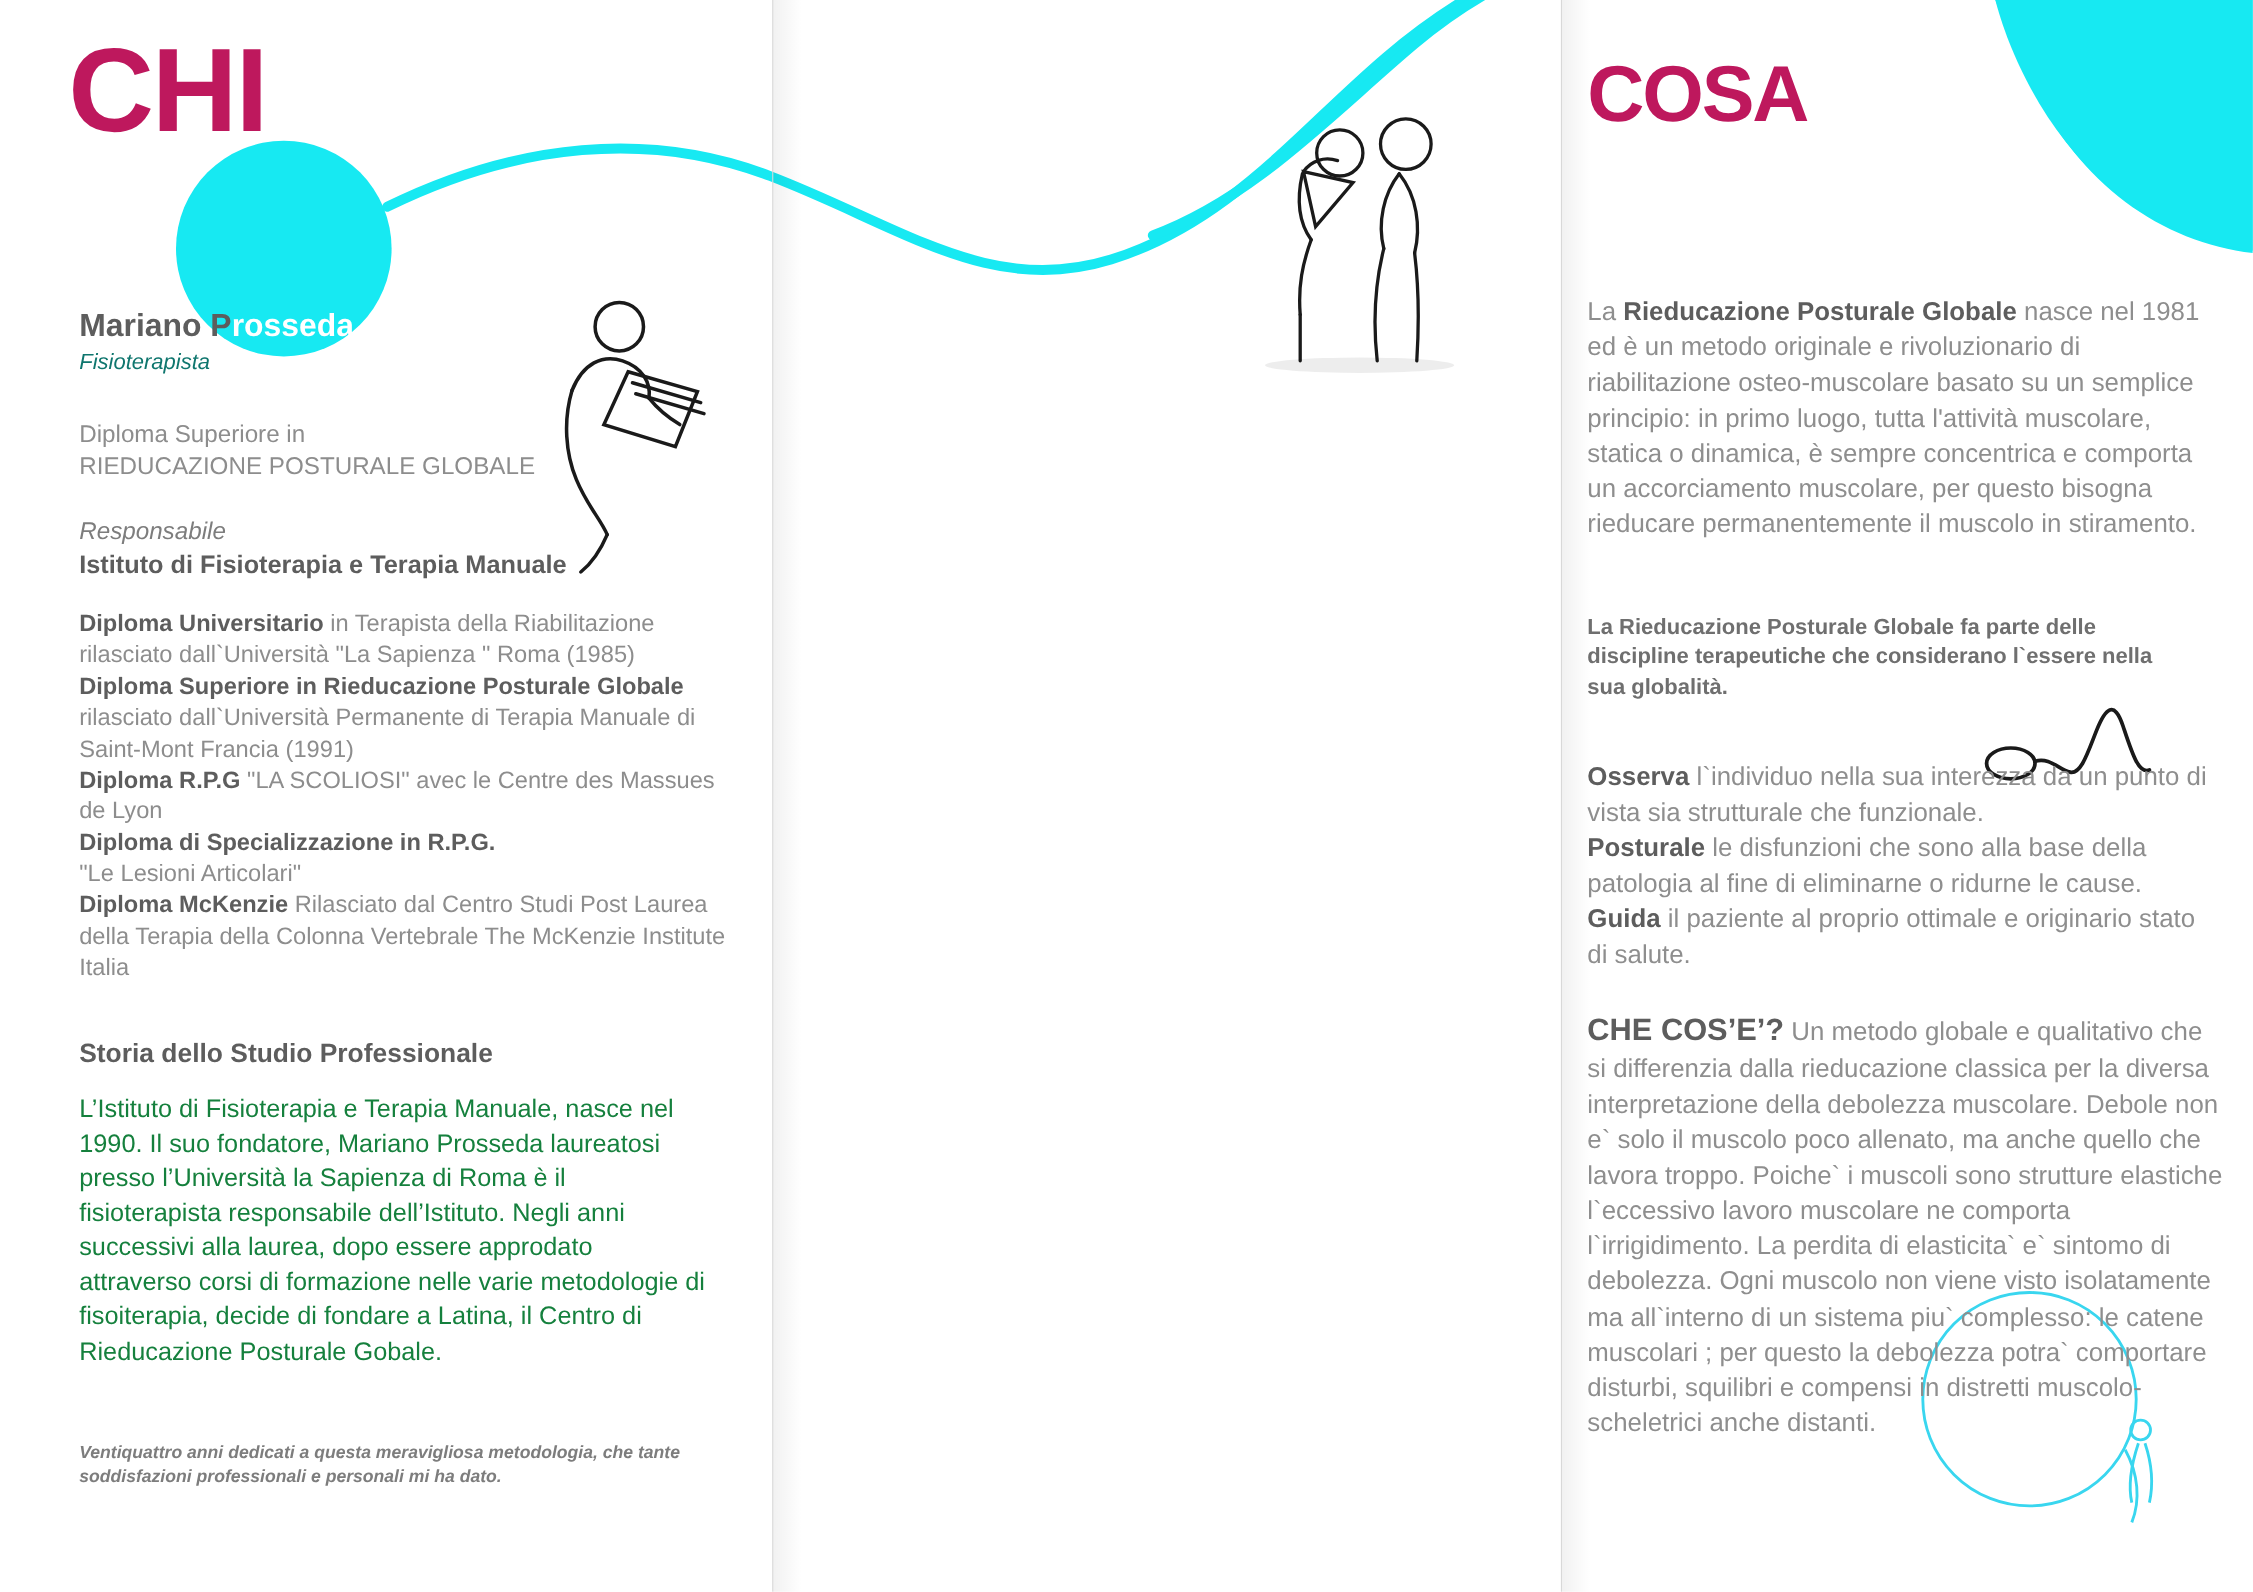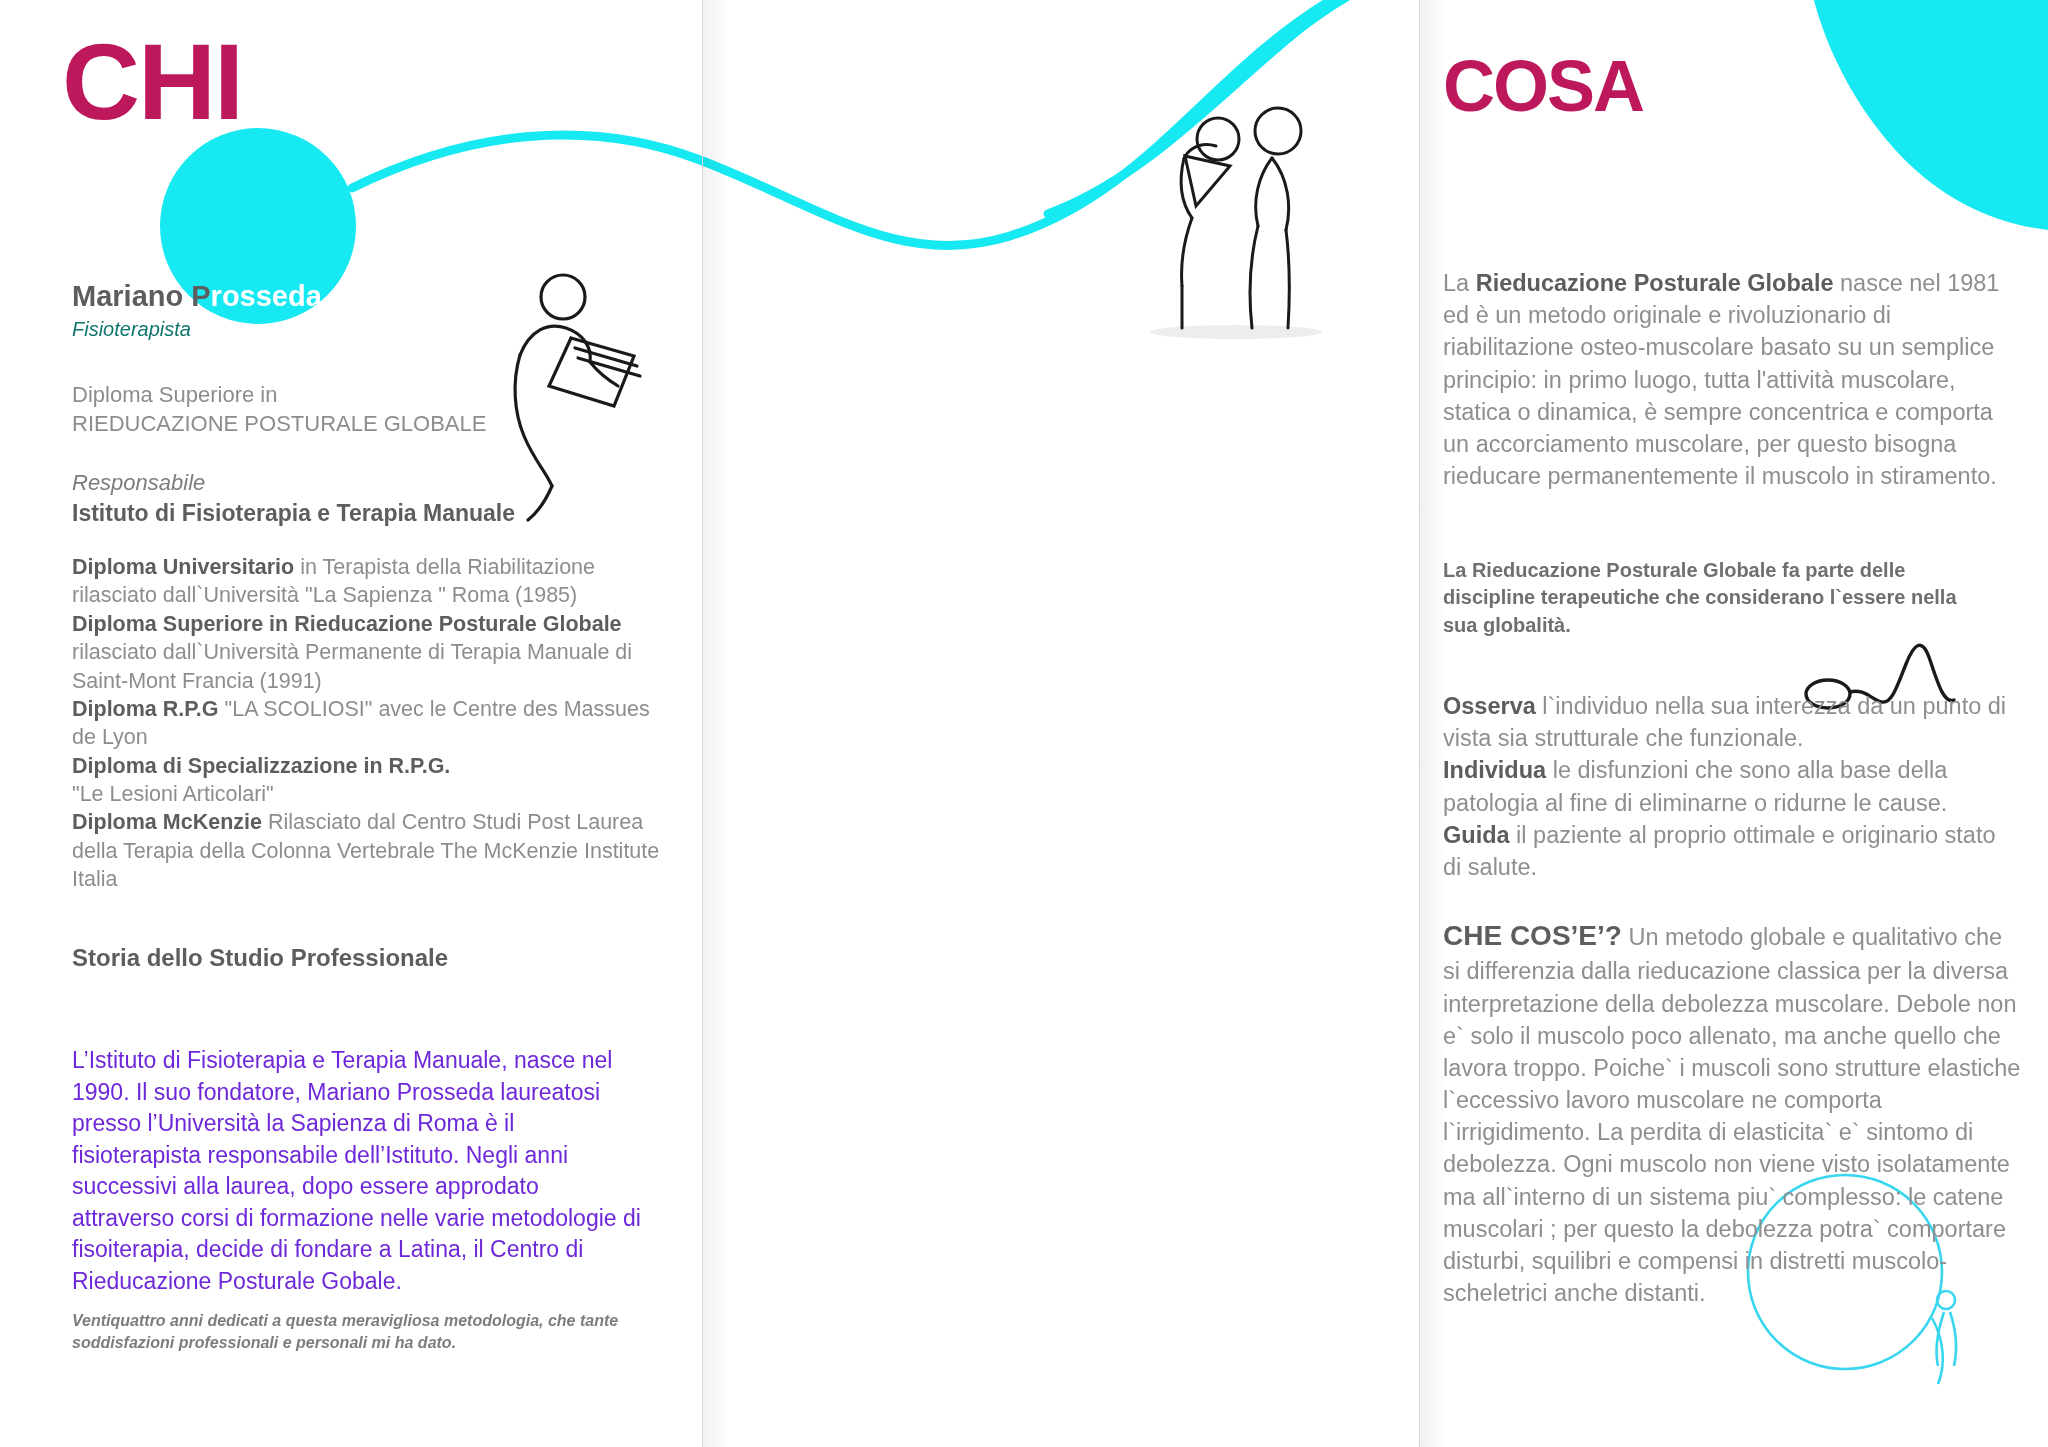--- a/index.html
+++ b/index.html
@@ -130,25 +130,25 @@
     position: absolute;
     left: 72px;
     top: 944px;
     font-size: 24px;
     font-weight: bold;
     color: #5d5d5d;
   }
   .storia-b {
     position: absolute;
     left: 72px;
-    top: 1045px;
+    top: 992px;
     width: 570px;
     font-size: 23px;
     line-height: 1.37;
-    color: #6d28d9;
+    color: #15803d;
     font-weight: 300;
   }
   .storia-f {
     position: absolute;
     left: 72px;
     top: 1310px;
     width: 580px;
     font-size: 16px;
     line-height: 1.38;
     font-style: italic;
@@ -287,21 +287,21 @@
     <div class="storia-f">Ventiquattro anni  dedicati a questa meravigliosa metodologia, che tante soddisfazioni professionali e personali mi ha dato.</div>
   </div>
 
   <div class="col col-cosa">
     <div class="big-title t-cosa">COSA</div>
 
     <div class="cosa-p1"><span>La  </span><b>Rieducazione Posturale Globale</b><span> nasce nel 1981 ed è un metodo originale e rivoluzionario di riabilitazione osteo-muscolare basato su un semplice principio: in primo luogo, tutta l'attività muscolare, statica o dinamica, è sempre concentrica e comporta un accorciamento muscolare, per questo bisogna rieducare permanentemente il muscolo in stiramento.</span></div>
 
     <div class="cosa-ital">La Rieducazione Posturale Globale fa parte delle discipline terapeutiche che considerano l`essere nella sua globalità.</div>
 
-    <div class="cosa-ogi"><span><b>Osserva</b> l`individuo nella sua interezza da un punto di vista sia strutturale che funzionale.</span><br><span><b>Individua</b> le disfunzioni che sono alla base della patologia al fine di eliminarne o ridurne le cause.</span><br><span><b>Guida</b> il paziente al proprio ottimale e originario stato di salute.</span></div>
+    <div class="cosa-ogi"><span><b>Osserva</b> l`individuo nella sua interezza da un punto di vista sia strutturale che funzionale.</span><br><span><b>Posturale</b> le disfunzioni che sono alla base della patologia al fine di eliminarne o ridurne le cause.</span><br><span><b>Guida</b> il paziente al proprio ottimale e originario stato di salute.</span></div>
 
     <div class="cosa-che"><span class="hd">CHE COS’E’?</span><span> Un metodo globale e qualitativo che si differenzia dalla rieducazione classica per la diversa interpretazione della debolezza muscolare. Debole non e` solo il muscolo poco allenato, ma anche quello che lavora troppo. Poiche` i muscoli sono strutture elastiche l`eccessivo lavoro muscolare ne comporta l`irrigidimento. La perdita di elasticita` e` sintomo di debolezza. Ogni muscolo non viene visto isolatamente ma all`interno di un sistema piu` complesso: le catene muscolari ; per questo la debolezza potra` comportare disturbi, squilibri e compensi in distretti muscolo-scheletrici anche distanti.</span></div>
   </div>
 
   <div class="col col-come">
     
 
     
 
     

